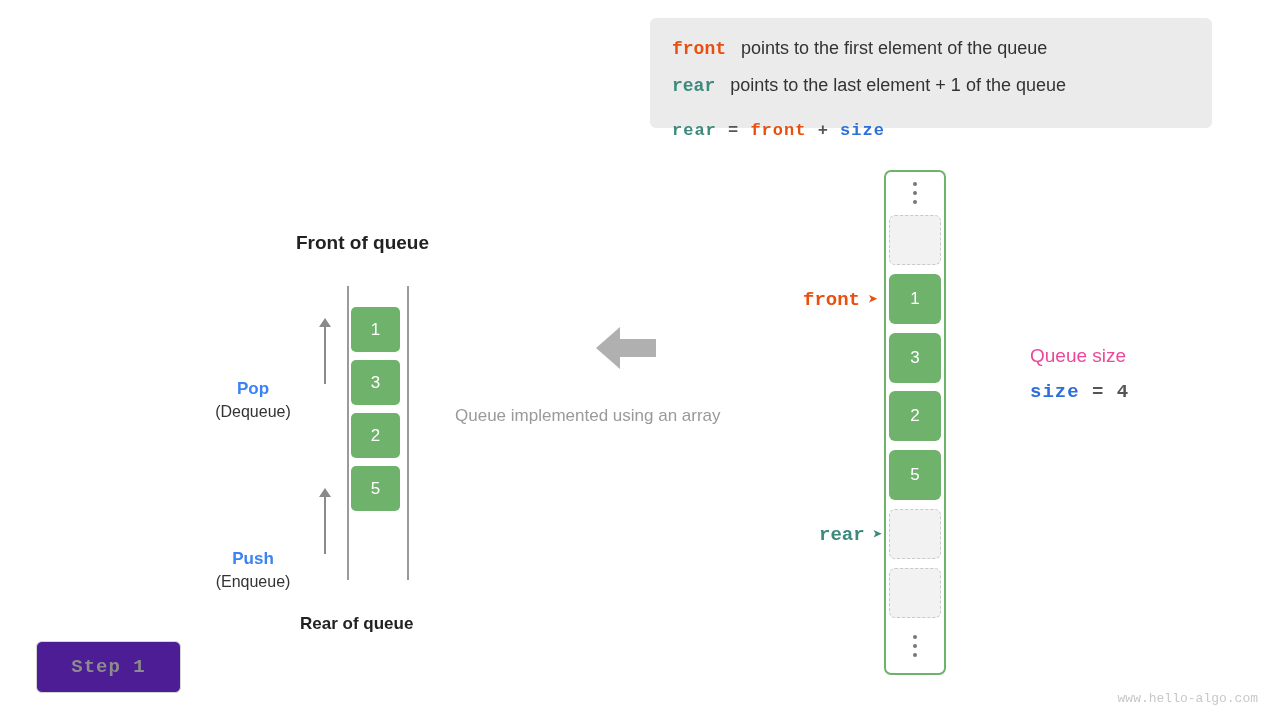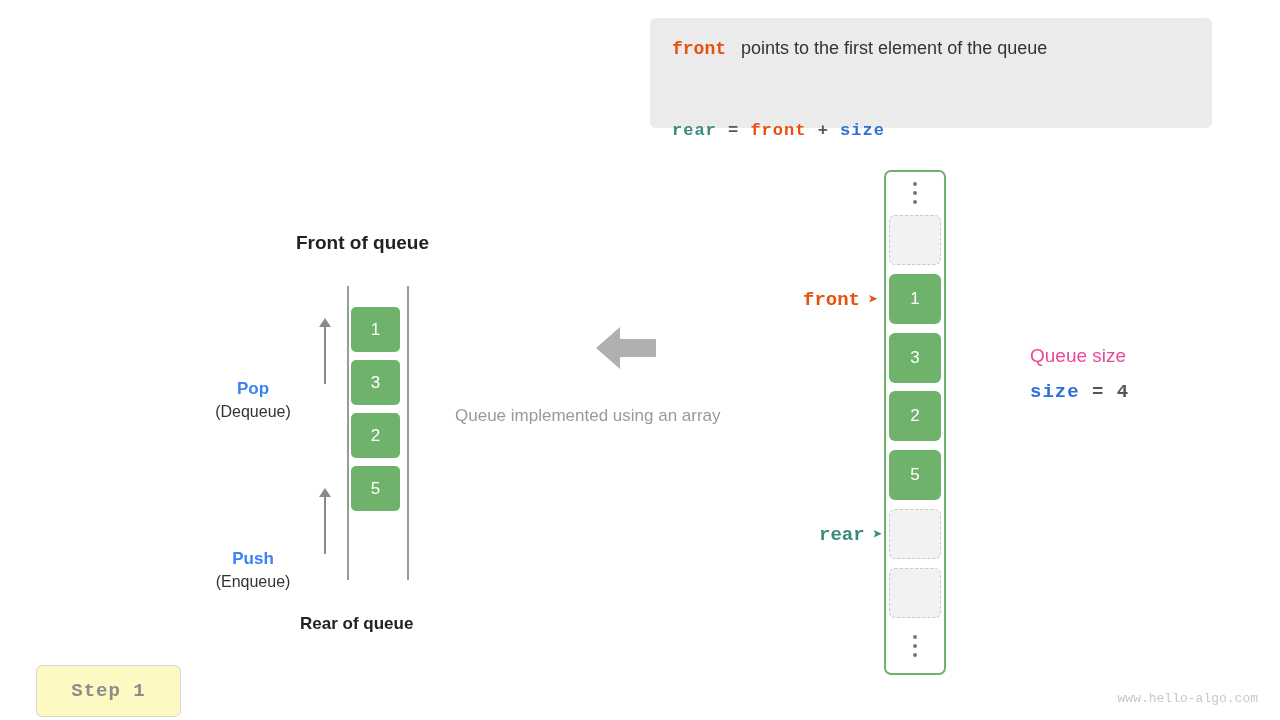--- a/index.html
+++ b/index.html
@@ -115,41 +115,44 @@
   }
   #queue-size-expr{
     left:1030px;top:381px;
     font-family:"Liberation Mono", monospace;
     font-size:19px;font-weight:bold;color:#555;letter-spacing:1px;
   }
 
   
   #step-badge{
     left:36px;top:641px;width:145px;height:52px;
-    background:#fef9c3;border:1px solid #d5d5d5;border-radius:6px;
+    background:#4c1d95;border:1px solid #d5d5d5;border-radius:6px;
     display:flex;align-items:center;justify-content:center;
     font-family:"Liberation Mono", monospace;
     font-size:19px;font-weight:bold;color:#8c8c8c;letter-spacing:1px;
     box-sizing:border-box;
-    margin-top:24px;
   }
   
   #watermark{
     right:22px;bottom:14px;
     font-family:"Liberation Mono", monospace;
     font-size:13px;color:#c8c8c8;
   }
 </style>
 </head>
 <body>
 
 <div class="abs" id="legend-box">
   <div class="legend-line">
     <span class="mono kw-front">front</span>
     &nbsp;&nbsp;<span>points to the first element of the queue</span>
+  </div>
+  <div class="legend-line">
+    <span class="mono kw-rear">rear</span>
+    &nbsp;&nbsp;<span>points to the last element + 1 of the queue</span>
   </div>
 </div>
 
 <div class="abs" id="formula">
   <span class="kw-rear">rear</span>
   <span>=</span>
   <span class="kw-front">front</span>
   <span>+</span>
   <span class="kw-size">size</span>
 </div>

